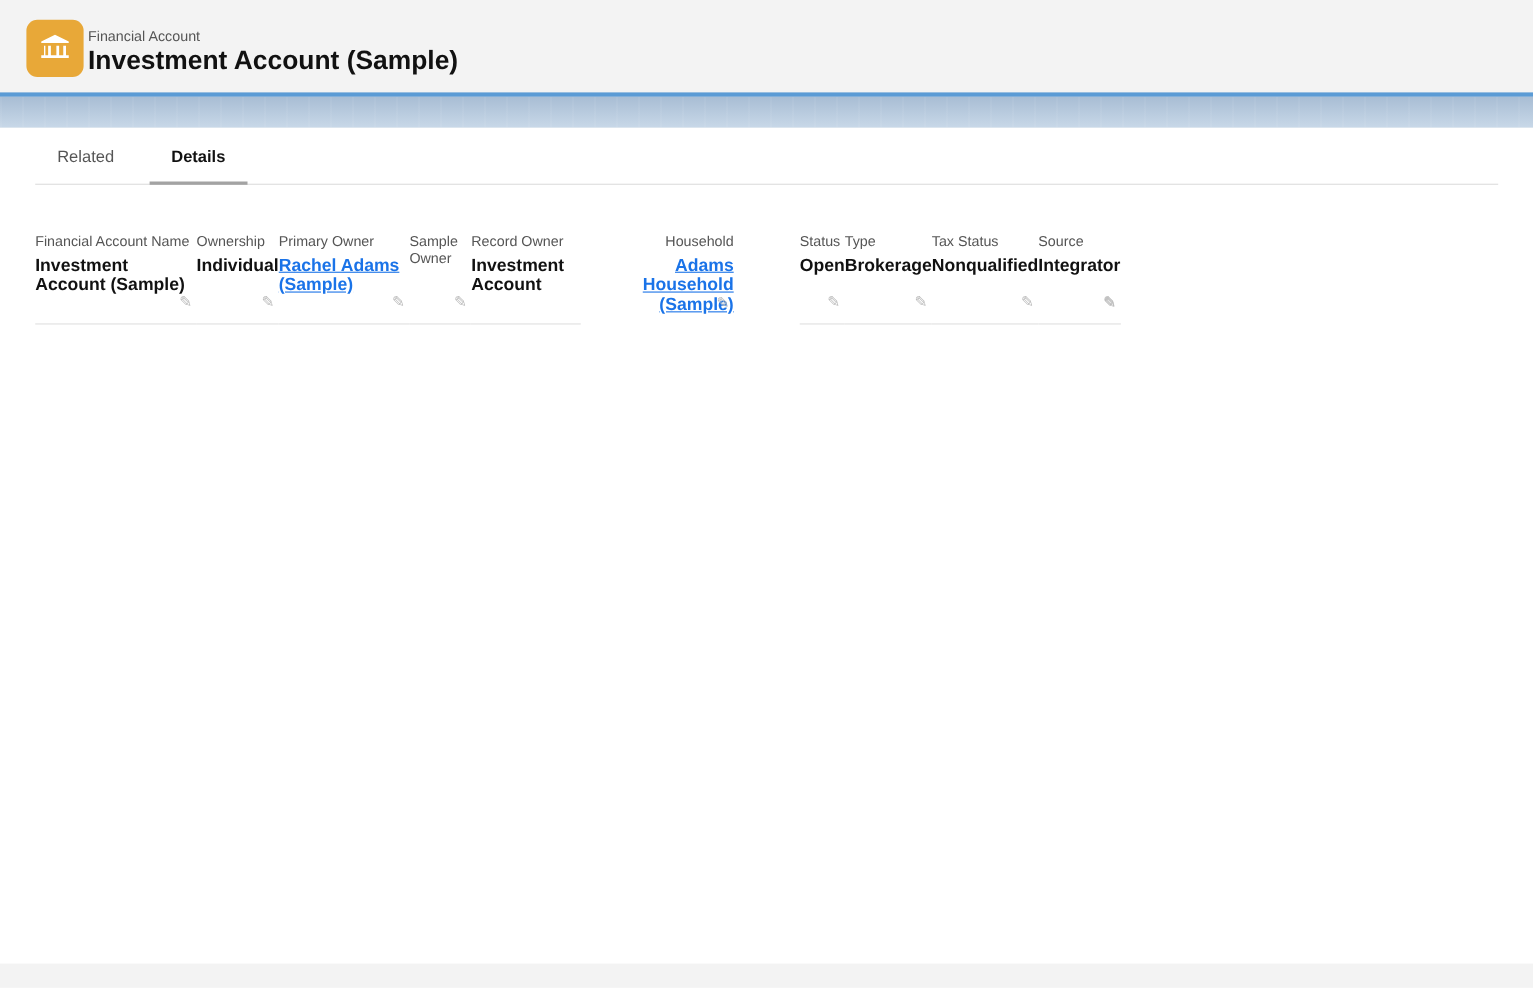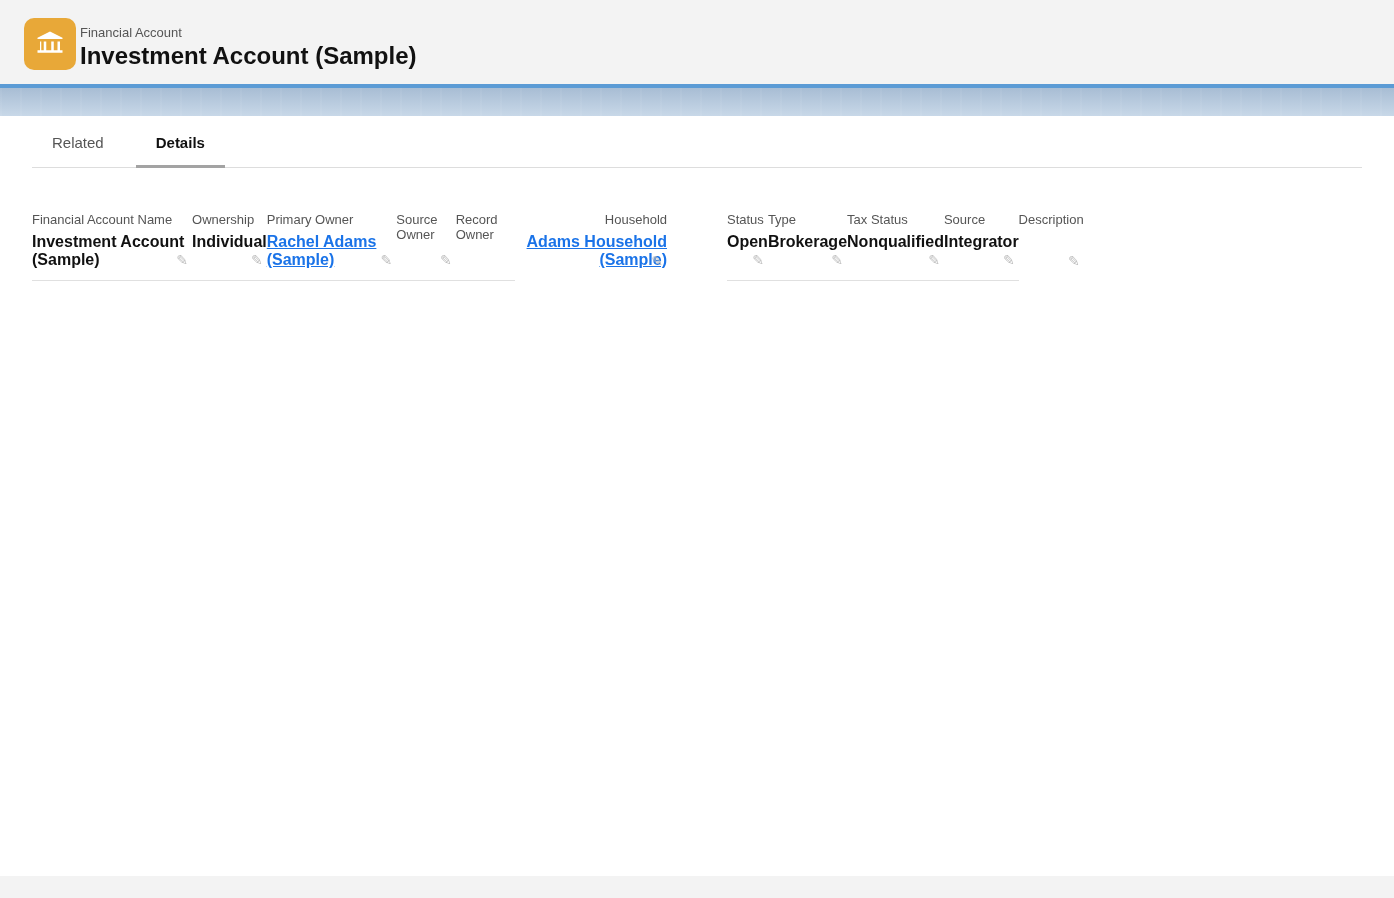--- a/index.html
+++ b/index.html
@@ -196,27 +196,28 @@
         <span class="edit-icon">✎</span>
       </div>
 
       <div class="field">
         <div class="field-label">Primary Owner</div>
         <div class="field-value link">Rachel Adams (Sample)</div>
         <span class="edit-icon">✎</span>
       </div>
 
       <div class="field">
-        <div class="field-label">Source Owner</div>
+        <div class="field-label">Sample Owner</div>
         <div class="field-value empty"></div>
         <span class="edit-icon">✎</span>
       </div>
 
       <div class="field">
         <div class="field-label">Record Owner</div>
+        <div class="field-value">Investment Account</div>
       </div>
 
       <div class="field">
         <div class="field-label">Household</div>
         <div class="field-value link">Adams Household (Sample)</div>
         <span class="edit-icon">✎</span>
       </div>
 
     </div>
 
@@ -240,21 +241,20 @@
         <span class="edit-icon">✎</span>
       </div>
 
       <div class="field">
         <div class="field-label">Source</div>
         <div class="field-value">Integrator</div>
         <span class="edit-icon">✎</span>
       </div>
 
       <div class="field">
-        <div class="field-label">Description</div>
         <div class="field-value empty"></div>
         <span class="edit-icon">✎</span>
       </div>
 
     </div>
 
   </div>
 
 </div>
 

